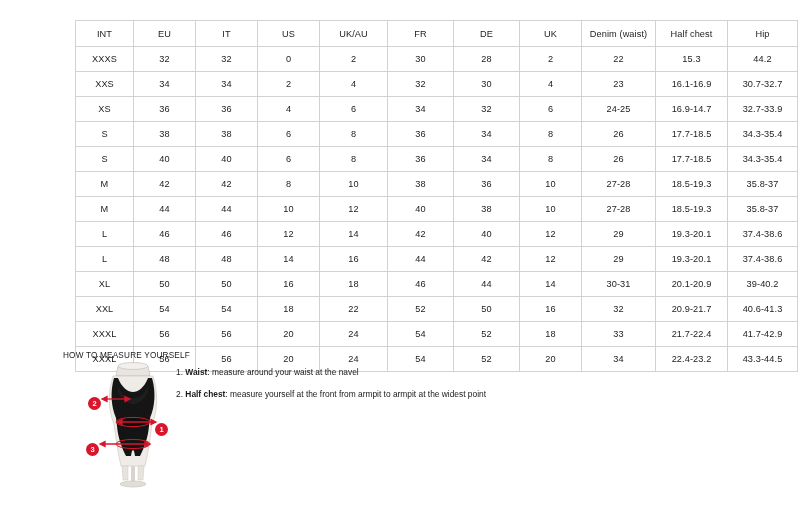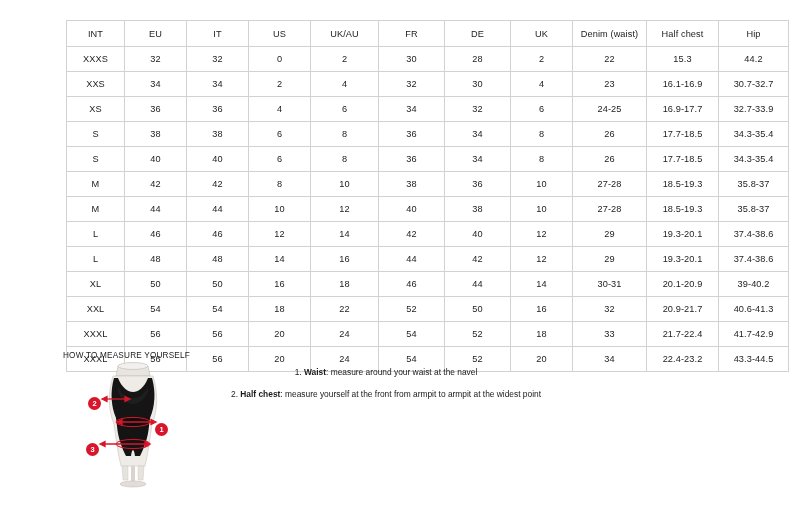--- a/index.html
+++ b/index.html
@@ -17,21 +17,21 @@
   }
   .page {
     position: absolute;
     left: 0; top: 0;
     width: 798px;
     height: 519px;
   }
   
   .size-table-wrap {
     position: absolute;
-    left: 66px;
+    left: 75px;
     top: 20px;
     width: 672px;
   }
   table.size-table {
     border-collapse: collapse;
     width: 672px;
     table-layout: fixed;
   }
   table.size-table th,
   table.size-table td {
@@ -75,21 +75,20 @@
     position: absolute;
     left: 176px;
     top: 366px;
     width: 420px;
   }
   .howto-line {
     font-size: 8.4px;
     line-height: 12px;
     margin-bottom: 10px;
     color: #1a1a1a;
-    text-align: center;
   }
   .howto-line b { font-weight: bold; }
 
   .figure {
     position: absolute;
     left: 88px;
     top: 362px;
     width: 90px;
     height: 130px;
   }
@@ -175,21 +174,21 @@
         <tr>
           <td>XS</td>
           <td>36</td>
           <td>36</td>
           <td>4</td>
           <td>6</td>
           <td>34</td>
           <td>32</td>
           <td>6</td>
           <td>24-25</td>
-          <td>16.9-17.7</td>
+          <td>16.9-14.7</td>
           <td>32.7-33.9</td>
         </tr>
         <tr>
           <td>S</td>
           <td>38</td>
           <td>38</td>
           <td>6</td>
           <td>8</td>
           <td>36</td>
           <td>34</td>

